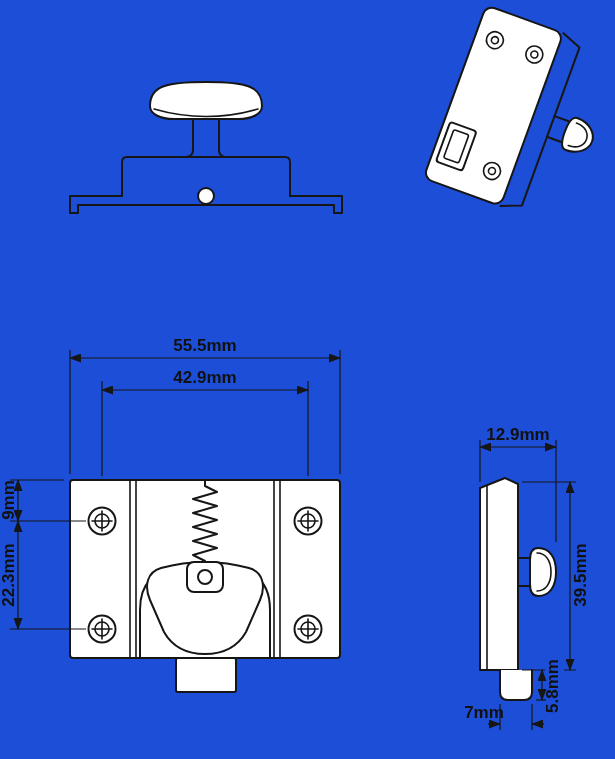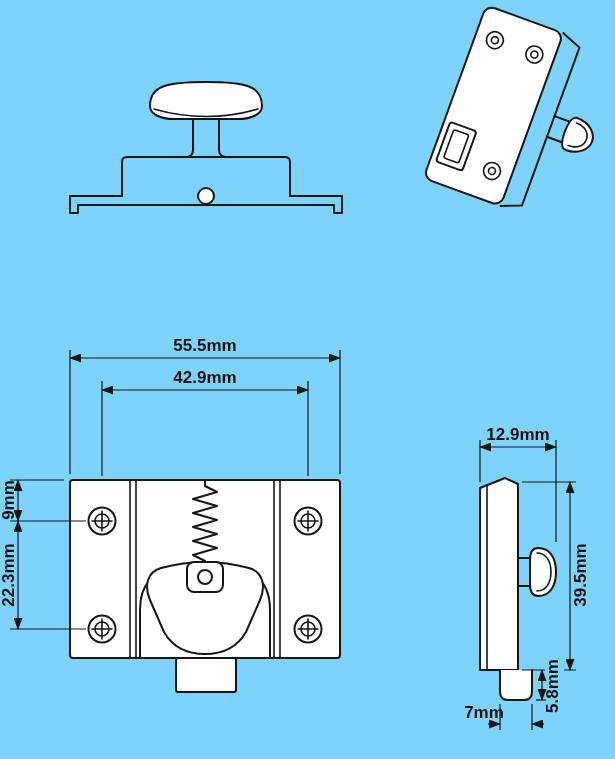--- a/index.html
+++ b/index.html
@@ -1,16 +1,16 @@
 <!DOCTYPE html>
 <html><head>
 <meta charset="utf-8">
 <style>
   html,body{margin:0;padding:0;background:#ffffff;}
-  .canvas{width:615px;height:759px;background:#7dd3fc;position:relative;overflow:hidden;}
+  .canvas{width:615px;height:759px;background:#1d4ed8;position:relative;overflow:hidden;}
   svg{display:block;}
   .part{stroke:#161616;stroke-width:2;fill:none;stroke-linejoin:round;stroke-linecap:round;}
   .thin{stroke-width:1.6;}
   .fw{fill:#ffffff;}
   .dim{stroke:#161616;stroke-width:1.2;fill:none;}
   .dimtxt{font-family:"Liberation Sans",sans-serif;font-size:17px;font-weight:bold;fill:#111111;}
 </style>
 </head>
 <body>
 

